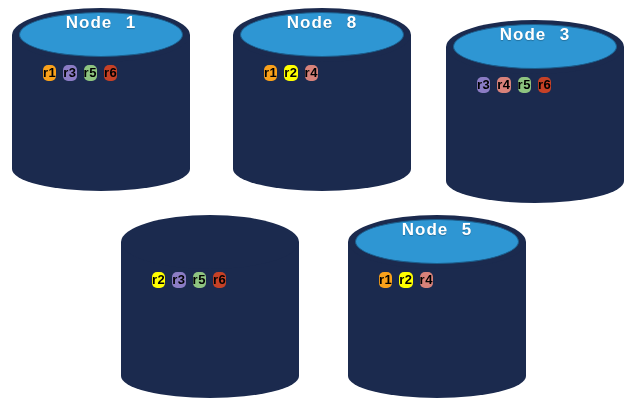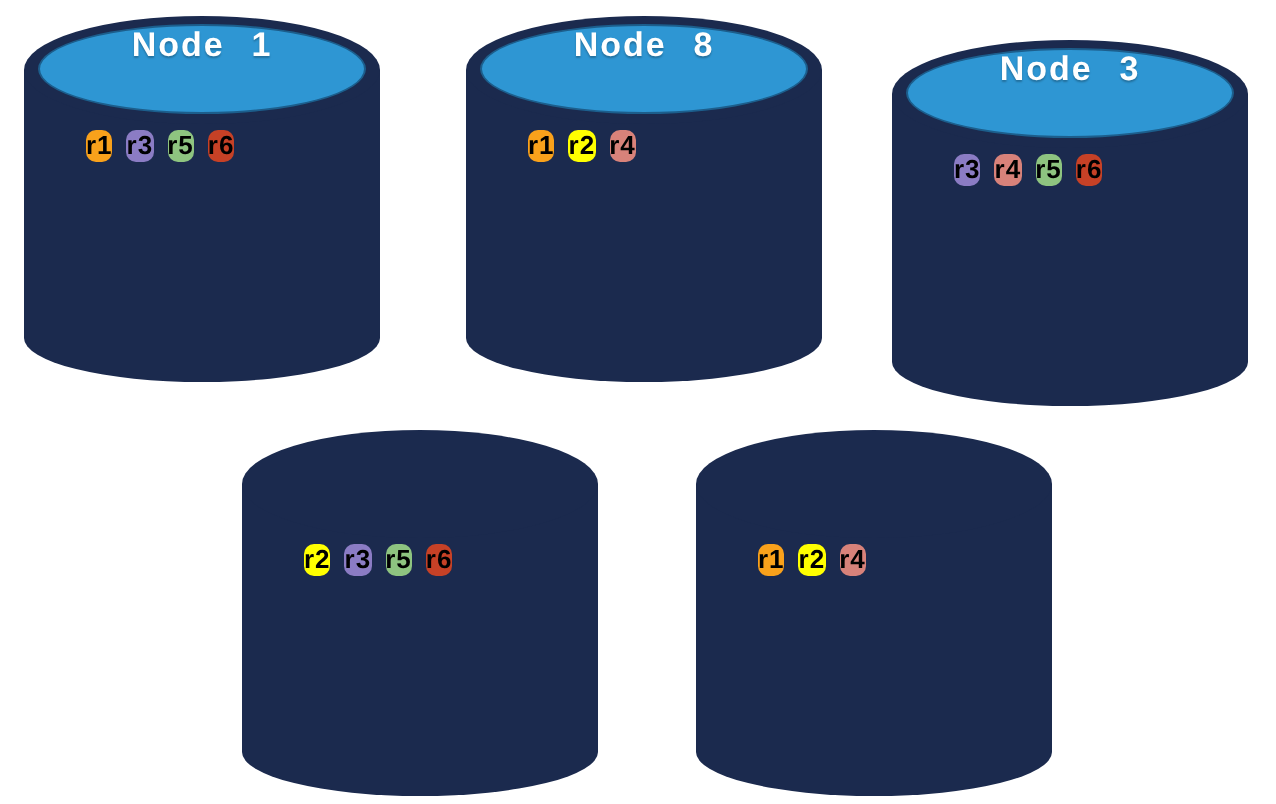--- a/index.html
+++ b/index.html
@@ -129,19 +129,22 @@
     <div class="replica-list">
         <div class="bar" style="background: rgb(255, 255, 0);">r2</div>
         <div class="bar" style="background: rgb(139, 124, 196);">r3</div>
         <div class="bar" style="background: rgb(142, 196, 128);">r5</div>
         <div class="bar" style="background: rgb(198, 65, 38);">r6</div>
       </div>
   </div>
     <div class="cylinder" style="left: 348px; top: 215px;">
     <div class="cyl-body"></div>
     <div class="cyl-top"></div>
+    <div class="cyl-top-inner">
+      <span class="node-label">Node 5</span>
+    </div>
     <div class="replica-list">
         <div class="bar" style="background: rgb(249, 161, 27);">r1</div>
         <div class="bar" style="background: rgb(255, 255, 0);">r2</div>
         <div class="bar" style="background: rgb(216, 130, 122);">r4</div>
       </div>
   </div>
   </div>
 
 </body></html>

